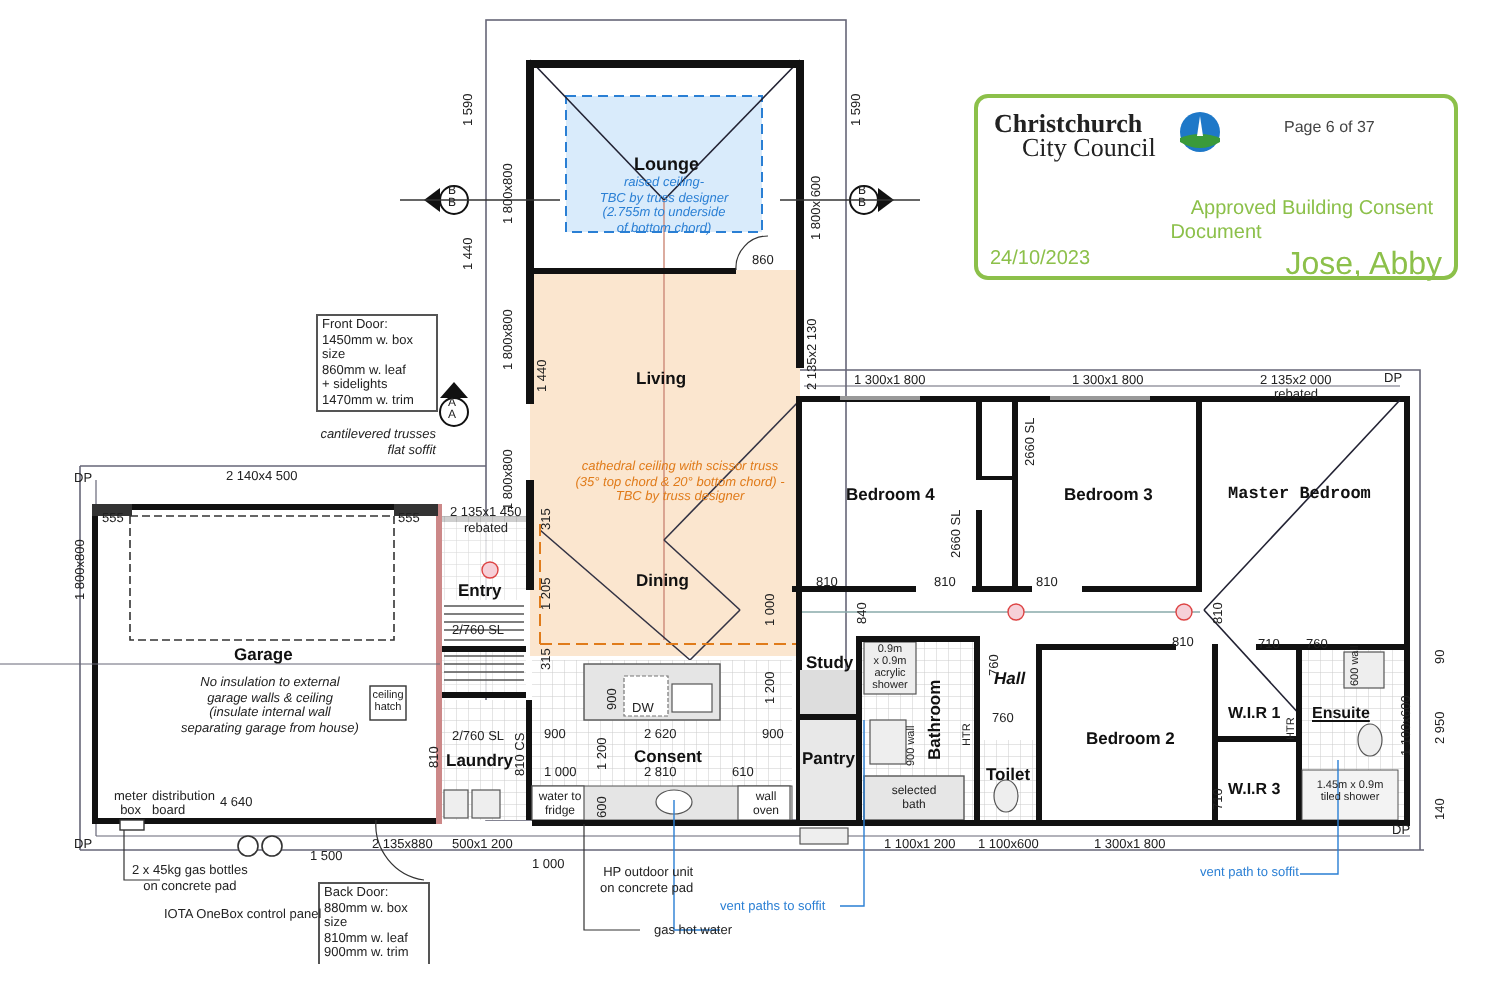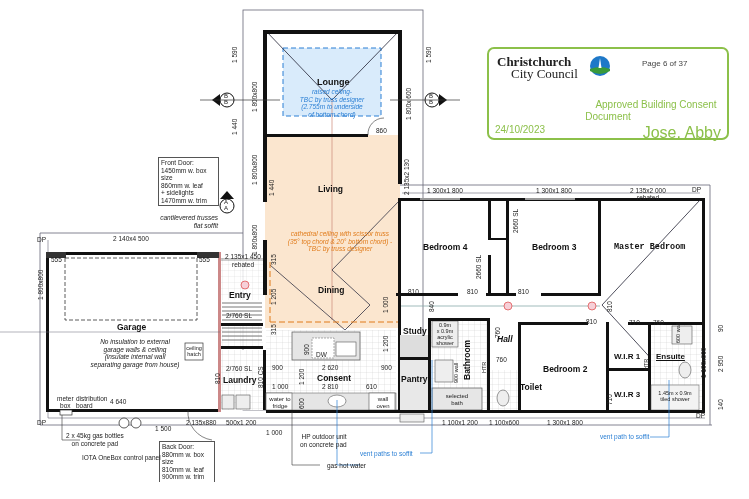--- a/index.html
+++ b/index.html
@@ -227,21 +227,21 @@
   <div class="dim" style="left:186px;top:345px;font-size:5.5px;line-height:6px;text-align:center;width:16px;">
     <div>ceiling</div>
     <div>hatch</div>
   </div>
   <span class="lbl" style="left:223px;top:375px;font-size:8.5px;">Laundry</span>
   <span class="lbl" style="left:317px;top:373px;font-size:8.5px;">Consent</span>
   <span class="lbl" style="left:403px;top:326px;font-size:8.5px;">Study</span>
   <span class="lbl" style="left:401px;top:374px;font-size:8.5px;">Pantry</span>
   <span class="lbl" style="left:462px;top:380px;font-size:8.5px;transform:rotate(-90deg);transform-origin:left top;">Bathroom</span>
   <span class="lbl" style="left:497px;top:334px;font-size:8.5px;font-style:italic;">Hall</span>
-  <span class="lbl" style="left:493px;top:382px;font-size:8.5px;margin-left:27px;">Toilet</span>
+  <span class="lbl" style="left:493px;top:382px;font-size:8.5px;">Toilet</span>
   <span class="lbl" style="left:423px;top:242px;font-size:8.5px;">Bedroom 4</span>
   <span class="lbl" style="left:532px;top:242px;font-size:8.5px;">Bedroom 3</span>
   <span class="lbl" style="left:614px;top:242px;font-size:8.5px;font-family:Liberation Mono, monospace;">Master Bedroom</span>
   <span class="lbl" style="left:543px;top:364px;font-size:8.5px;">Bedroom 2</span>
   <span class="lbl" style="left:614px;top:352px;font-size:8px;">W.I.R 1</span>
   <span class="lbl" style="left:614px;top:390px;font-size:8px;">W.I.R 3</span>
   <span class="lbl" style="left:656px;top:352px;font-size:8px;text-decoration:underline;">Ensuite</span>
 
   <span class="dim" style="left:316px;top:351px;">DW</span>
   <div class="dim" style="left:268px;top:396px;font-size:6px;line-height:6.5px;text-align:center;width:24px;">

